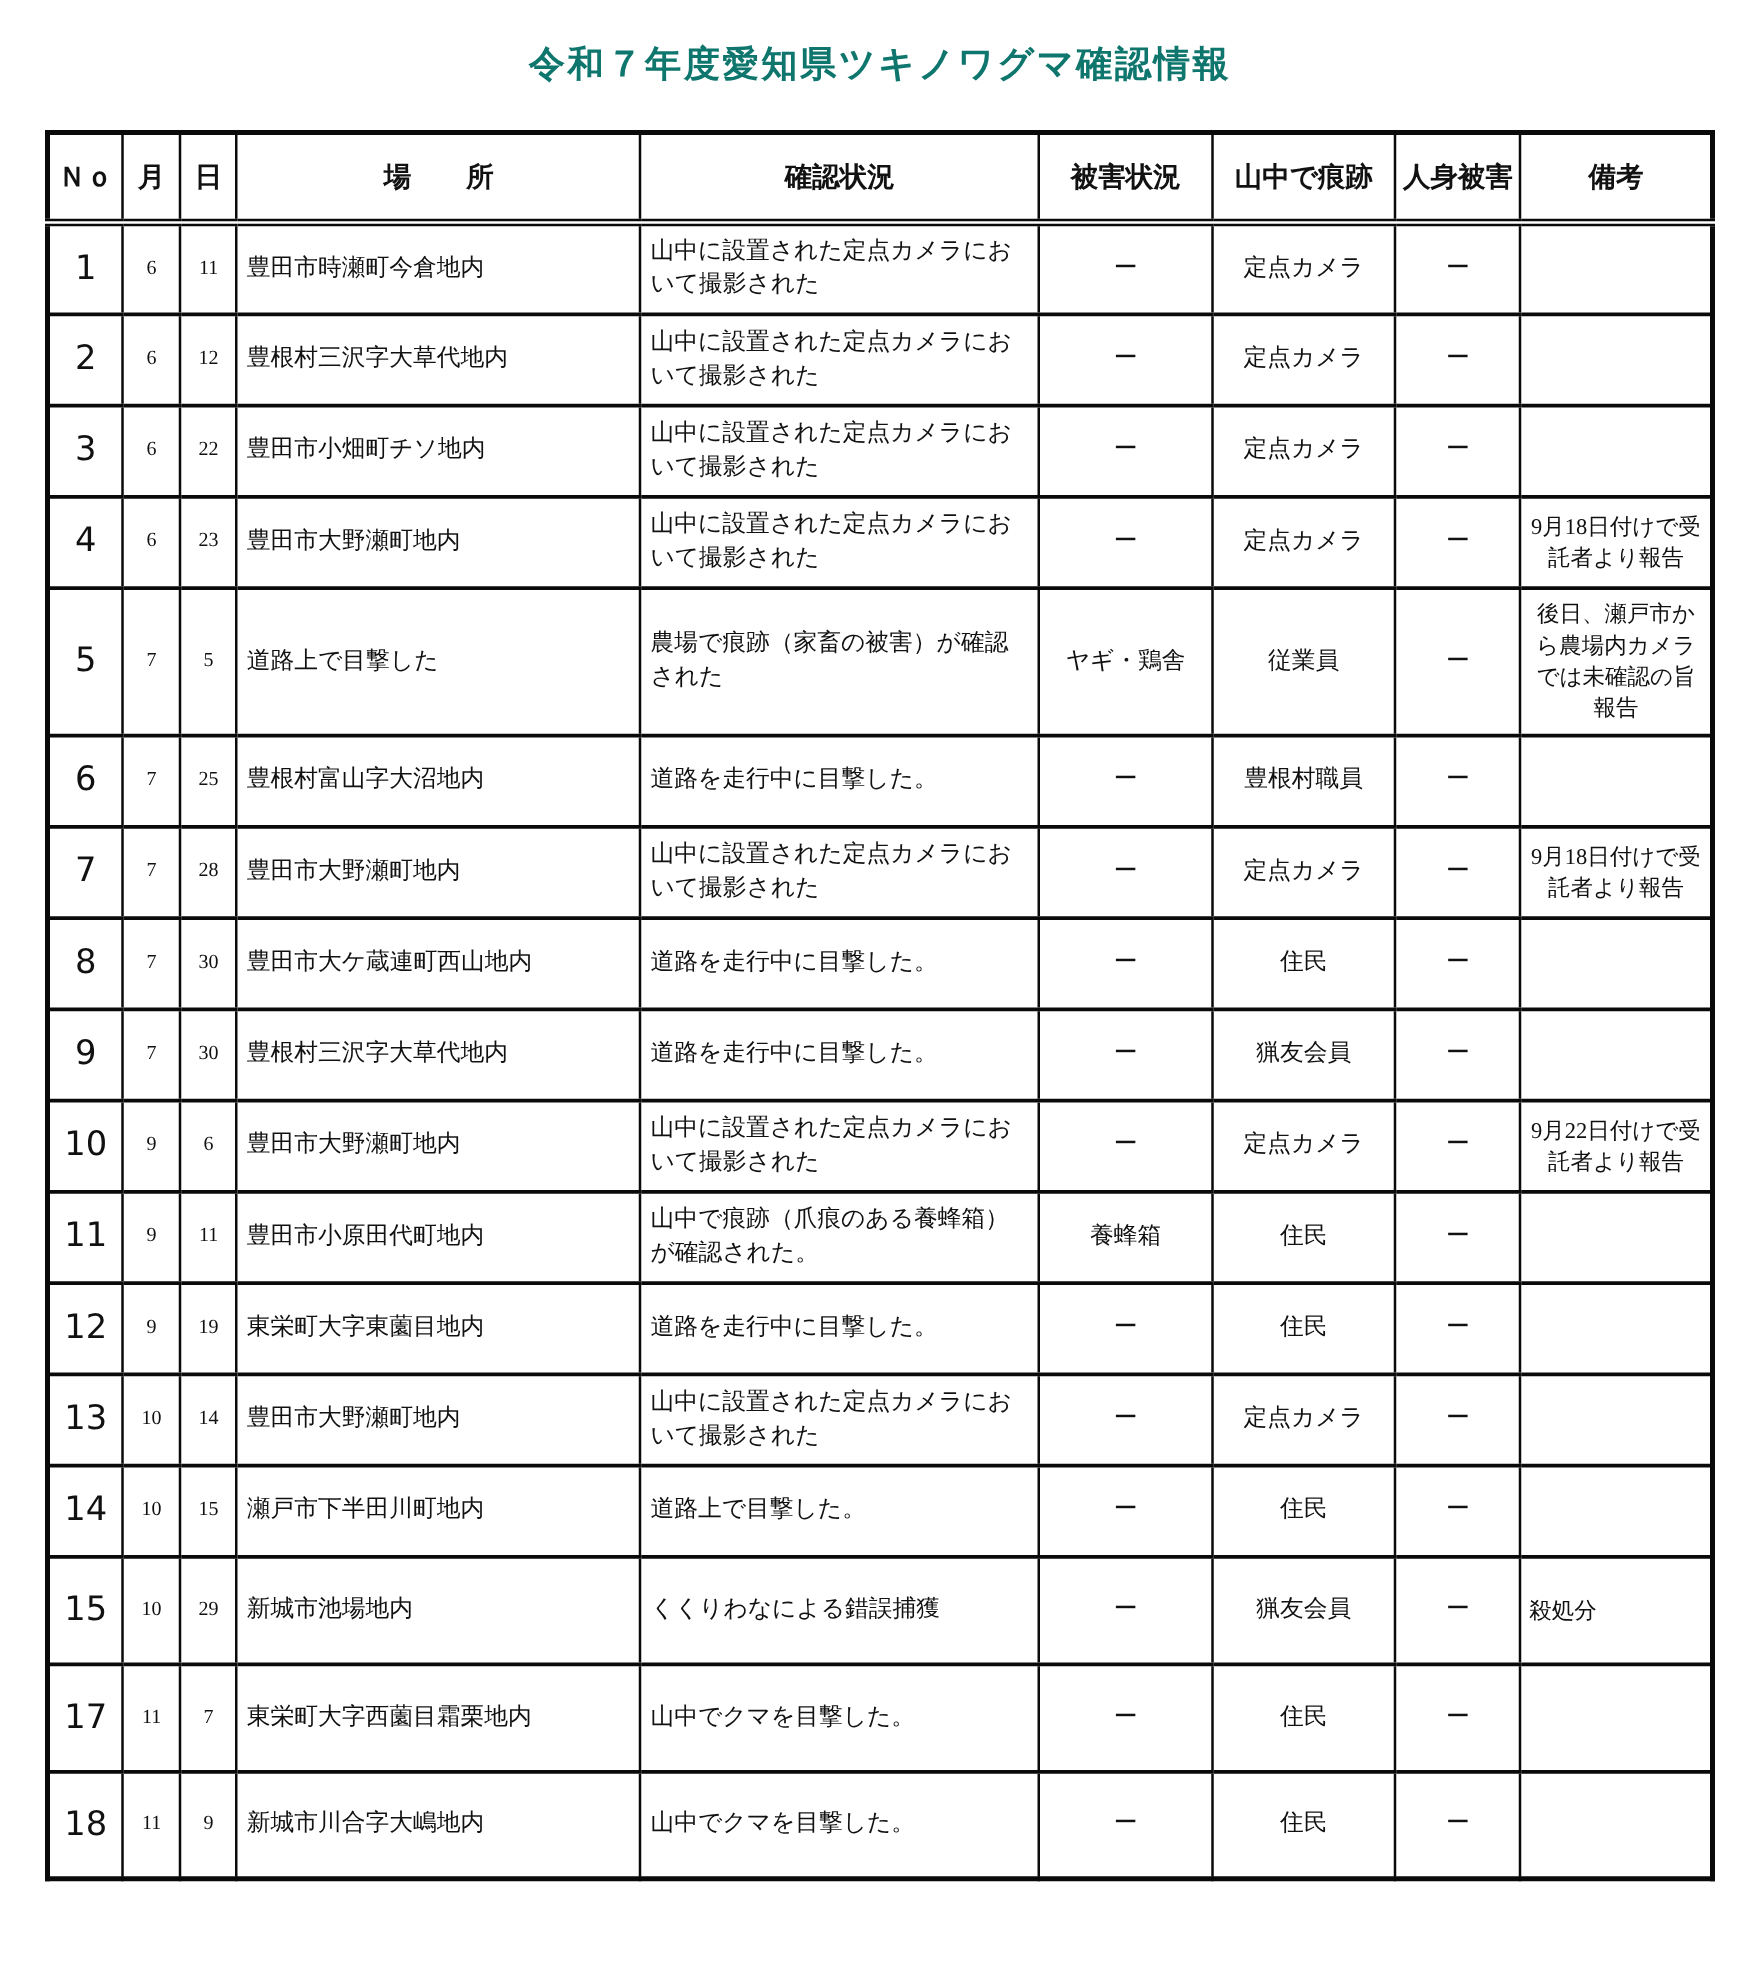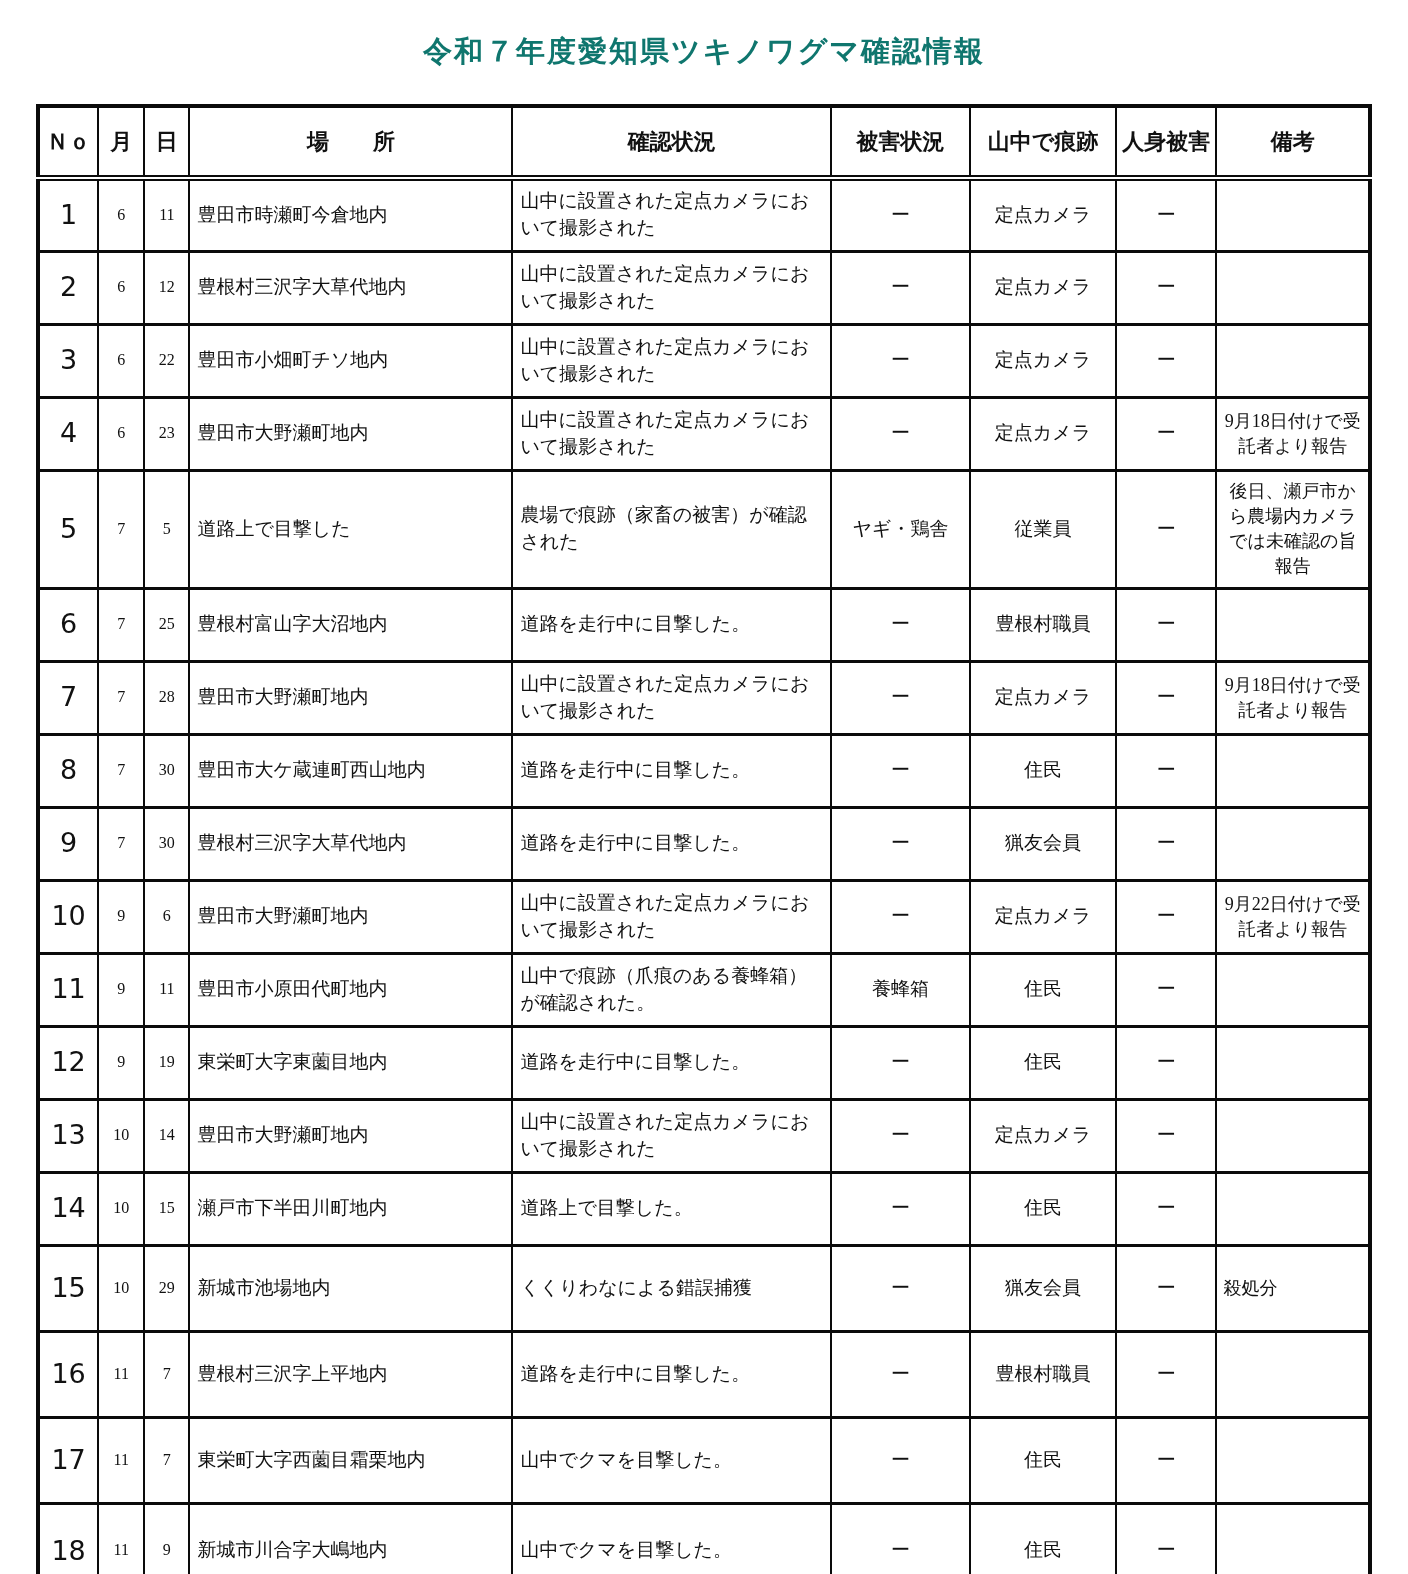--- a/index.html
+++ b/index.html
@@ -281,31 +281,20 @@
           <td class="col-month">10</td>
           <td class="col-day">29</td>
           <td class="col-place">新城市池場地内</td>
           <td class="col-situation">くくりわなによる錯誤捕獲</td>
           <td class="col-damage">ー</td>
           <td class="col-witness">猟友会員</td>
           <td class="col-injury">ー</td>
           <td class="col-remarks center">殺処分</td>
         </tr>
         <tr>
-          <td class="col-no">16</td>
-          <td class="col-month">11</td>
-          <td class="col-day">7</td>
-          <td class="col-place">豊根村三沢字上平地内</td>
-          <td class="col-situation">道路を走行中に目撃した。</td>
-          <td class="col-damage">ー</td>
-          <td class="col-witness">豊根村職員</td>
-          <td class="col-injury">ー</td>
-          <td class="col-remarks"></td>
-        </tr>
-        <tr>
           <td class="col-no">17</td>
           <td class="col-month">11</td>
           <td class="col-day">7</td>
           <td class="col-place">東栄町大字西薗目霜栗地内</td>
           <td class="col-situation">山中でクマを目撃した。</td>
           <td class="col-damage">ー</td>
           <td class="col-witness">住民</td>
           <td class="col-injury">ー</td>
           <td class="col-remarks"></td>
         </tr>

